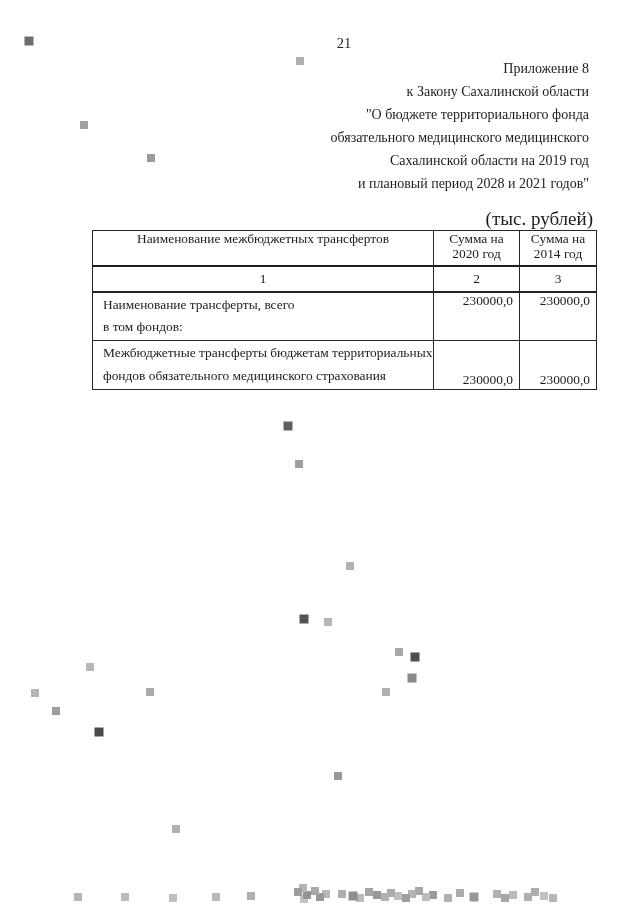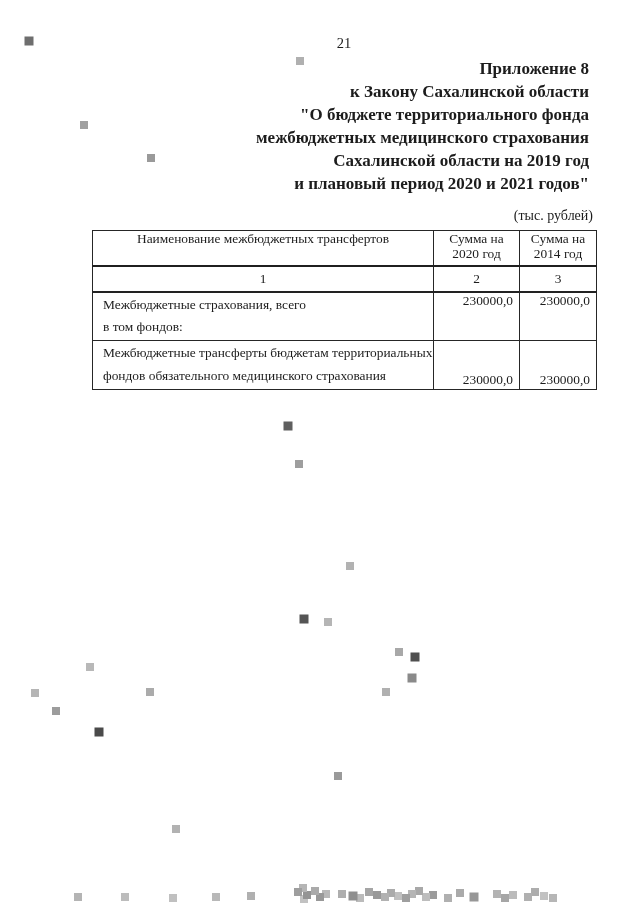--- a/index.html
+++ b/index.html
@@ -13,32 +13,32 @@
   }
   .page { position:absolute; inset:0; }
 
   .pagenum {
     position:absolute; top:27px; left:88px; width:504px;
     text-align:center; font-size:14.5px;
   }
 
   .appendix {
     position:absolute; top:49px; left:0; right:47px;
-    text-align:right; font-size:17px; line-height:15px;font-weight:bold;
+    text-align:right; font-size:14px; line-height:15px;
   }
 
   .doc-title {
     position:absolute; top:153px; left:78px; width:514px;
     text-align:center; font-weight:bold;
     font-size:14.2px; line-height:16.5px;
   }
 
   .units {
     position:absolute; top:200px; left:0; right:47px;
-    text-align:right; font-size:14px;margin-left:16px;
+    text-align:right; font-size:19px;margin-left:16px;
   }
 
   table.transfers {
     position:absolute; top:226px; left:88px;
     width:504px; table-layout:fixed;
     border-collapse:collapse;
     font-size:13.4px;
     border-radius:18px;
   }
   table.transfers th, table.transfers td {
@@ -114,23 +114,23 @@
 <body>
 
 <div class="page">
 
   <div class="pagenum">21</div>
 
   <div class="appendix">
     <div>Приложение 8</div>
     <div>к Закону Сахалинской области</div>
     <div>"О бюджете территориального фонда</div>
-    <div>межбюджетных медицинского страхования</div>
+    <div>обязательного медицинского медицинского</div>
     <div>Сахалинской области на 2019 год</div>
-    <div>и плановый период 2020 и 2021 годов"</div>
+    <div>и плановый период 2028 и 2021 годов"</div>
   </div>
 
 
   <div class="units">(тыс. рублей)</div>
 
   <table class="transfers">
     <colgroup>
       <col style="width:341px">
       <col style="width:86px">
       <col style="width:77px">
@@ -143,21 +143,21 @@
       </tr>
       <tr class="nums">
         <td>1</td>
         <td>2</td>
         <td>3</td>
       </tr>
     </thead>
     <tbody>
       <tr class="row1">
         <td class="name-cell">
-          <div>Межбюджетные страхования, всего</div>
+          <div>Наименование трансферты, всего</div>
           <div>в том фондов:</div>
         </td>
         <td class="val">230000,0</td>
         <td class="val">230000,0</td>
       </tr>
       <tr class="row2">
         <td class="name-cell">
           <div class="jl">Межбюджетные трансферты бюджетам территориальных</div>
           <div>фондов обязательного медицинского страхования</div>
         </td>

